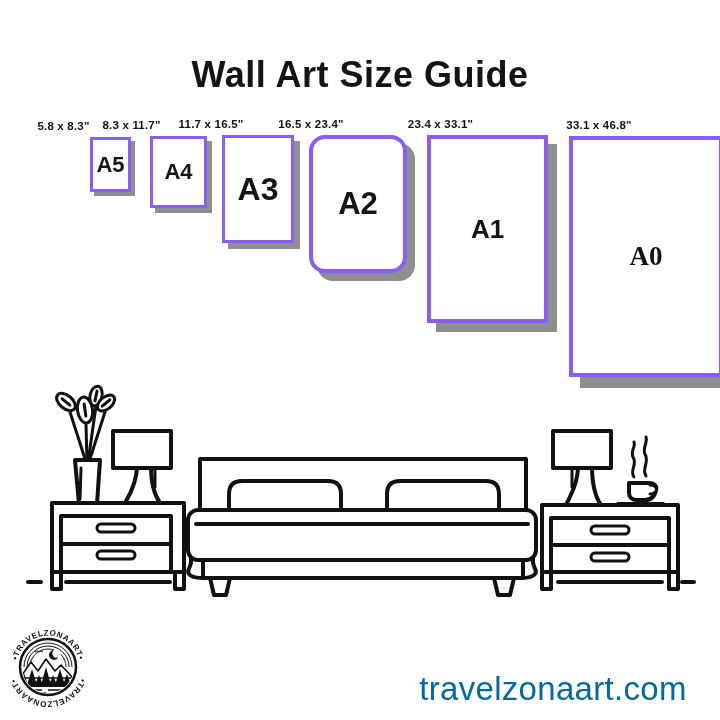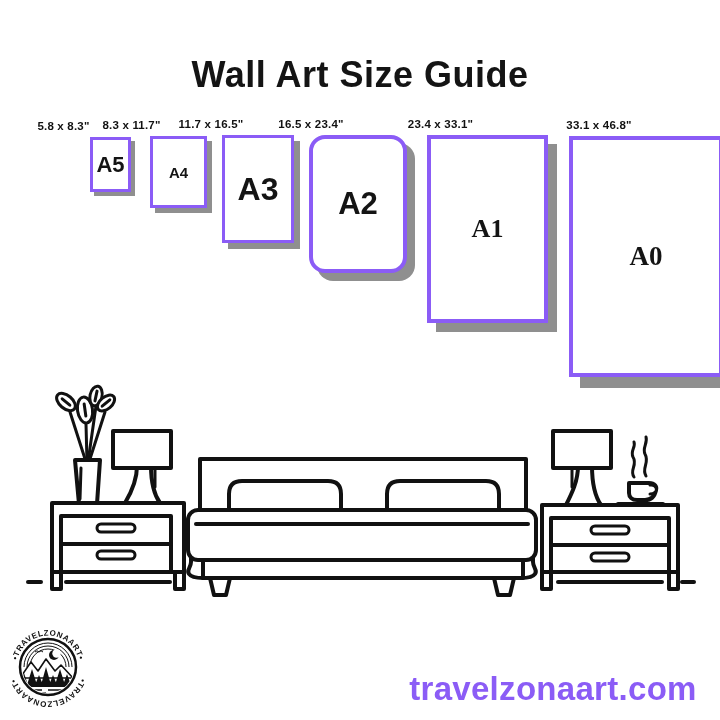--- a/index.html
+++ b/index.html
@@ -17,41 +17,41 @@
          display:flex;align-items:center;justify-content:center;font-weight:bold;color:#141414;margin-left:47px;}
   .dim{position:absolute;top:-17px;left:50%;transform:translateX(-50%);
        white-space:nowrap;font-size:11.5px;font-weight:bold;letter-spacing:.2px;}
   .s0{left:43px;top:137px;width:41px;height:55px;}
   .s1{left:103px;top:136px;width:57px;height:72px;}
   .s2{left:175px;top:135px;width:72px;height:108px;}
   .s3{left:262px;top:135px;width:98px;height:138px;}
   .s4{left:380px;top:135px;width:121px;height:188px;}
   .s5{left:522px;top:136px;width:154px;height:241px;}
   .s0 .sheet{font-size:22px;box-shadow:4px 4px 0 #8f8f8f;}
-  .s1 .sheet{font-size:15px;box-shadow:5px 5px 0 #8f8f8f;}
+  .s1 .sheet{font-size:22px;box-shadow:5px 5px 0 #8f8f8f;}
   .s2 .sheet{font-size:32px;box-shadow:6px 6px 0 #8f8f8f;}
   .s3 .sheet{font-size:31px;border-width:4px;box-shadow:8px 8px 0 #8f8f8f;border-radius:16px;}
-  .s4 .sheet{font-size:26px;border-width:4px;box-shadow:9px 9px 0 #8f8f8f;font-family:Liberation Serif, serif;}
+  .s4 .sheet{font-size:26px;border-width:4px;box-shadow:9px 9px 0 #8f8f8f;}
   .s5 .sheet{font-size:27px;border-width:4px;box-shadow:11px 11px 0 #8f8f8f;font-family:Liberation Serif, serif;}
 
   
   .scene{position:absolute;left:0;top:0;width:720px;height:720px;}
   .scene path,.scene rect,.scene ellipse{stroke:#111;stroke-width:4;fill:#fff;
         stroke-linejoin:round;stroke-linecap:round;}
   .scene line{stroke:#111;stroke-width:4;fill:none;stroke-linecap:round;}
   .scene .thin{stroke-width:3;}
 
   
   .logo{position:absolute;left:2px;top:621px;width:92px;height:92px;}
   .logo .arc-text{font-family:"Liberation Sans",sans-serif;font-size:8px;font-weight:bold;
         letter-spacing:.6px;fill:#111;}
 
   
   .website{position:absolute;left:400px;top:670px;width:306px;text-align:center;
-           font-size:33px;font-weight:bold;color:#8b5cf6;letter-spacing:.3px;}
+           font-size:33px;font-weight:normal;color:#0369a1;letter-spacing:.3px;}
 </style>
 </head>
 <body>
 
 <div class="canvas">
 
   <div class="title">Wall Art Size Guide</div>
 
   <div class="size s0">
     <div class="dim">5.8 x 8.3"</div>

